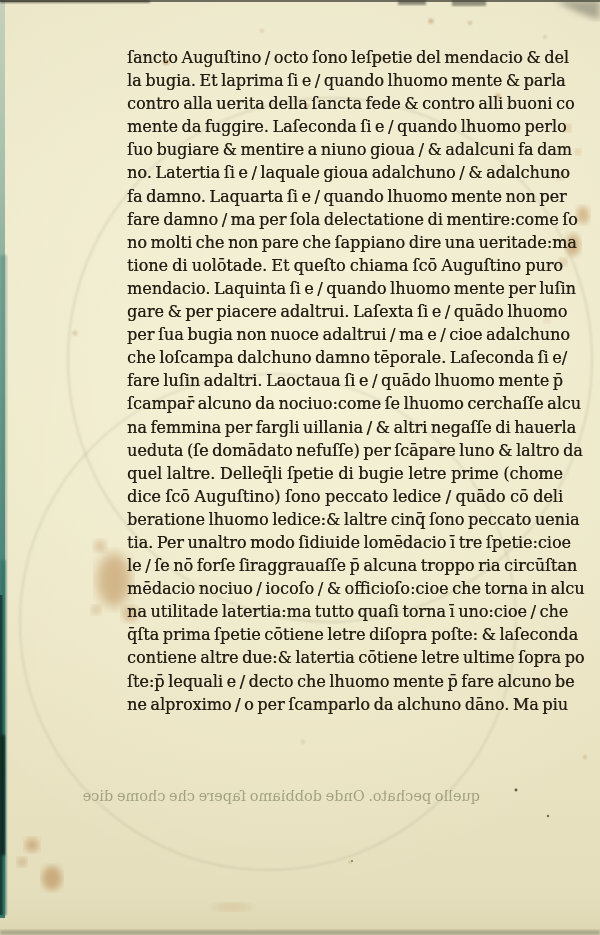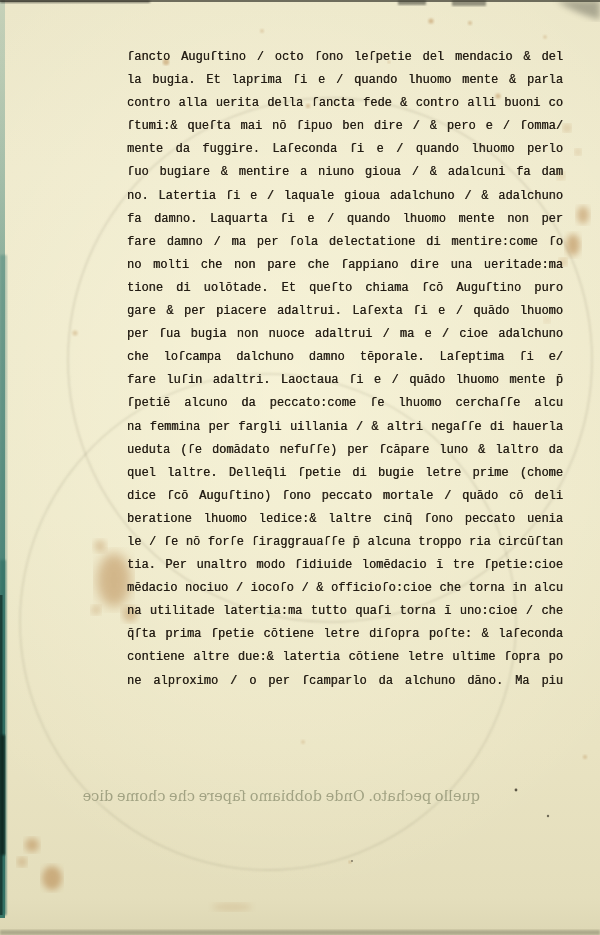--- a/index.html
+++ b/index.html
@@ -11,24 +11,23 @@
   .paper{
     position:absolute;inset:0;
     background:
       radial-gradient(ellipse 120% 90% at 48% 42%, rgba(255,252,228,0.5), rgba(0,0,0,0) 60%),
       linear-gradient(180deg,#ece7c9 0%,#eee9cc 18%,#ece7c8 55%,#e9e3c2 80%,#e4debc 96%,#ddd7b4 100%);
   }
   .decor{position:absolute;left:0;top:0;}
   .textblock{
     position:absolute;left:127px;top:46px;width:436px;
     color:#221c14;
-    font-size:12px;line-height:23.1px;
+    font-size:16px;line-height:23.1px;
     word-spacing:-1.5px;
     text-shadow:0.35px 0 0.25px rgba(38,30,18,0.75);
-    font-family:Liberation Mono, monospace;
   }
   .tl{
     width:436px;height:23.1px;white-space:nowrap;
     text-align:justify;text-align-last:justify;
     overflow:visible;
   }
   .showthrough{
     position:absolute;left:128px;top:786px;width:352px;
     color:rgba(118,122,92,0.62);
     font-size:14.5px;line-height:20px;white-space:nowrap;
@@ -127,40 +126,41 @@
     <circle cx="516" cy="790" r="1.4" opacity="0.8"></circle>
     <circle cx="548" cy="816" r="1.2" opacity="0.7"></circle>
     <circle cx="352" cy="861" r="1" opacity="0.6"></circle>
   </g>
 </svg>
 
 <div class="textblock">
   <div class="tl">ſancto Auguſtino / octo ſono leſpetie del mendacio &amp; del</div>
   <div class="tl">la bugia. Et laprima ſi e / quando lhuomo mente &amp; parla</div>
   <div class="tl">contro alla uerita della ſancta fede &amp; contro alli buoni co</div>
-  <div class="tl">ſtumi:&amp; queſta mai nō ſipuo ben dire / &amp; pero e / ſomma/</div>
   <div class="tl">mente da fuggire. Laſeconda ſi e / quando lhuomo perlo</div>
   <div class="tl">ſuo bugiare &amp; mentire a niuno gioua / &amp; adalcuni fa dam</div>
   <div class="tl">no. Latertia ſi e / laquale gioua adalchuno / &amp; adalchuno</div>
   <div class="tl">fa damno. Laquarta ſi e / quando lhuomo mente non per</div>
   <div class="tl">fare damno / ma per ſola delectatione di mentire:come ſo</div>
   <div class="tl">no molti che non pare che ſappiano dire una ueritade:ma</div>
   <div class="tl">tione di uolōtade. Et queſto chiama ſcō Auguſtino puro</div>
+  <div class="tl">mendacio. Laquinta ſi e / quando lhuomo mente per luſin</div>
   <div class="tl">gare &amp; per piacere adaltrui. Laſexta ſi e / quādo lhuomo</div>
   <div class="tl">per ſua bugia non nuoce adaltrui / ma e / cioe adalchuno</div>
-  <div class="tl">che loſcampa dalchuno damno tēporale. Laſeptima ſi e/</div>
+  <div class="tl">che loſcampa dalchuno damno tēporale. Laſeconda ſi e/</div>
   <div class="tl">fare luſin adaltri. Laoctaua ſi e / quādo lhuomo mente p̄</div>
-  <div class="tl">ſpetiē alcuno da peccato:come ſe lhuomo cerchaſſe alcu</div>
+  <div class="tl">ſcampar̄ alcuno da nociuo:come ſe lhuomo cerchaſſe alcu</div>
   <div class="tl">na femmina per fargli uillania / &amp; altri negaſſe di hauerla</div>
   <div class="tl">ueduta (ſe domādato nefuſſe) per ſcāpare luno &amp; laltro da</div>
   <div class="tl">quel laltre. Delleq̄li ſpetie di bugie letre prime (chome</div>
-  <div class="tl">dice ſcō Auguſtino) ſono peccato mortale / quādo cō deli</div>
+  <div class="tl">dice ſcō Auguſtino) ſono peccato ledice / quādo cō deli</div>
   <div class="tl">beratione lhuomo ledice:&amp; laltre cinq̄ ſono peccato uenia</div>
+  <div class="tl">tia. Per unaltro modo ſidiuide lomēdacio ī tre ſpetie:cioe</div>
   <div class="tl">le / ſe nō forſe ſiraggrauaſſe p̄ alcuna troppo ria circūſtan</div>
-  <div class="tl">tia. Per unaltro modo ſidiuide lomēdacio ī tre ſpetie:cioe</div>
   <div class="tl">mēdacio nociuo / iocoſo / &amp; officioſo:cioe che torna in alcu</div>
   <div class="tl">na utilitade latertia:ma tutto quaſi torna ī uno:cioe / che</div>
   <div class="tl">q̄ſta prima ſpetie cōtiene letre diſopra poſte: &amp; laſeconda</div>
   <div class="tl">contiene altre due:&amp; latertia cōtiene letre ultime ſopra po</div>
+  <div class="tl">ſte:p̄ lequali e / decto che lhuomo mente p̄ fare alcuno be</div>
   <div class="tl">ne alproximo / o per ſcamparlo da alchuno dāno. Ma piu</div>
 </div>
 
 <div class="showthrough">quello pechato. Onde dobbiamo ſapere che chome dice</div>
 
 </body></html>

